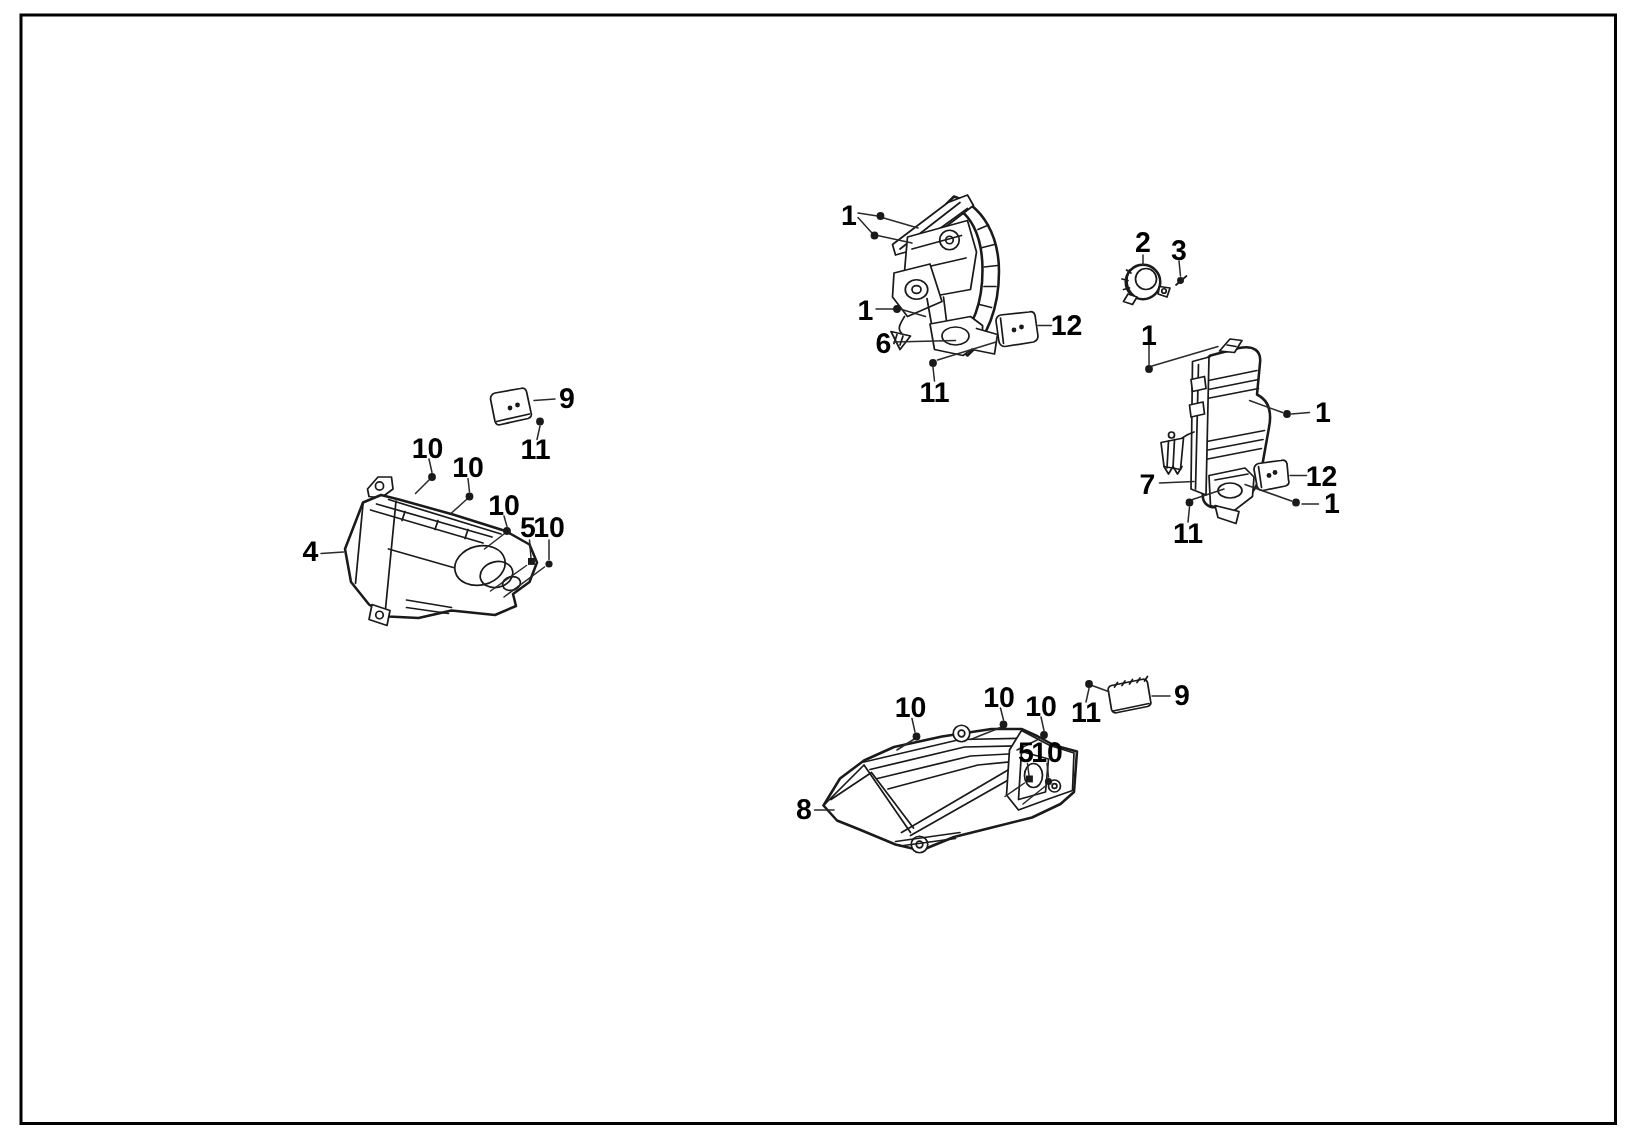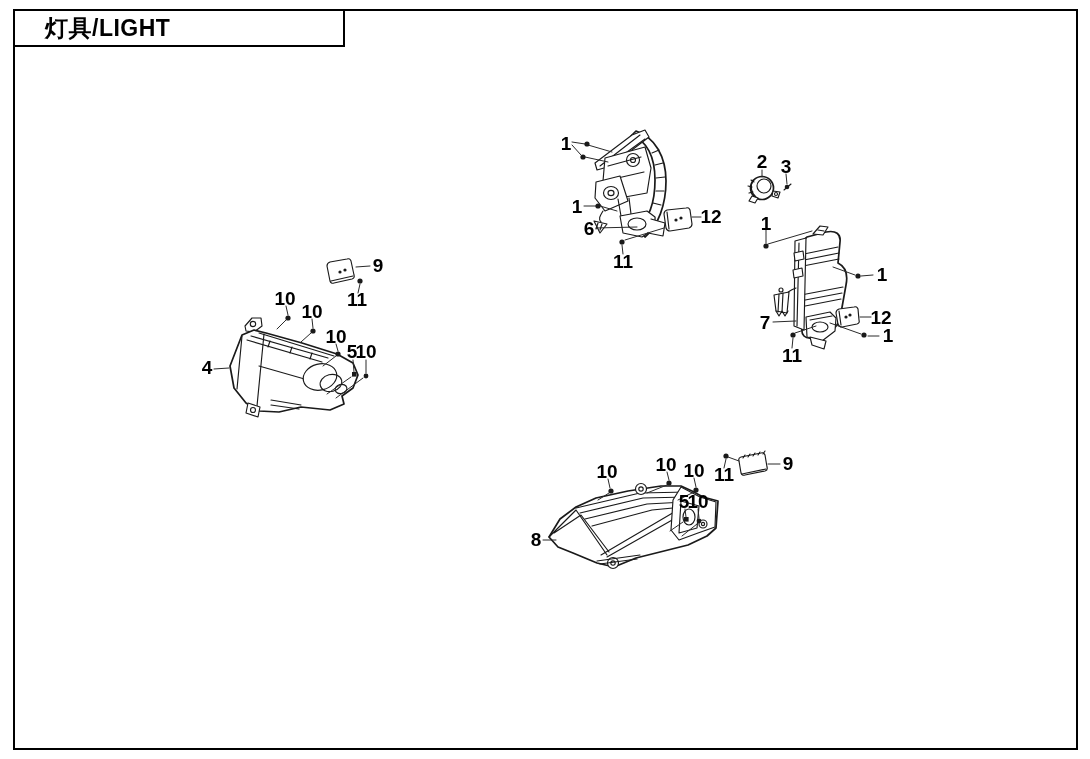--- a/index.html
+++ b/index.html
@@ -18,23 +18,20 @@
   .dot{fill:#1a1a1a;stroke:none;}
   .leader{stroke:#2a2a2a;stroke-width:1;fill:none;stroke-linecap:round;}
   text.callout{font-family:"Liberation Sans",sans-serif;font-size:19px;font-weight:bold;
                fill:#000;text-anchor:middle;}
 </style>
 </head>
 <body>
 
 <div class="page">
   <div class="frame"></div>
-  <div class="title-box">
-    <span class="title-text">灯具/LIGHT</span>
-  </div>
 
   <svg class="diagram" viewBox="0 0 1090 759">
 
     <g>
       <path class="ln fw thick" d="M636,131 C655,137 666,157 666,181 C666,205 658,226 645,237 L637,229 C649,219 655,201 655,180 C655,157 647,140 631,136 Z"></path>
       <path class="ln" d="M659,150 L652,153 M663,163 L655,165 M665,177 L656,178 M664,191 L656,191 M661,205 L653,203 M655,218 L648,215 M648,229 L641,226"></path>
       <path class="ln fw" d="M595,163 L632,135 L645,130 L649,137 L611,166 L597,170 Z"></path>
       <path class="ln" d="M600,166 L640,135 M605,168 L645,139"></path>
       <path class="ln fw" d="M605,158 L645,147 L651,168 L647,193 L614,199 L603,181 Z"></path>
       <circle class="ln" cx="633" cy="160" r="6.5"></circle>

